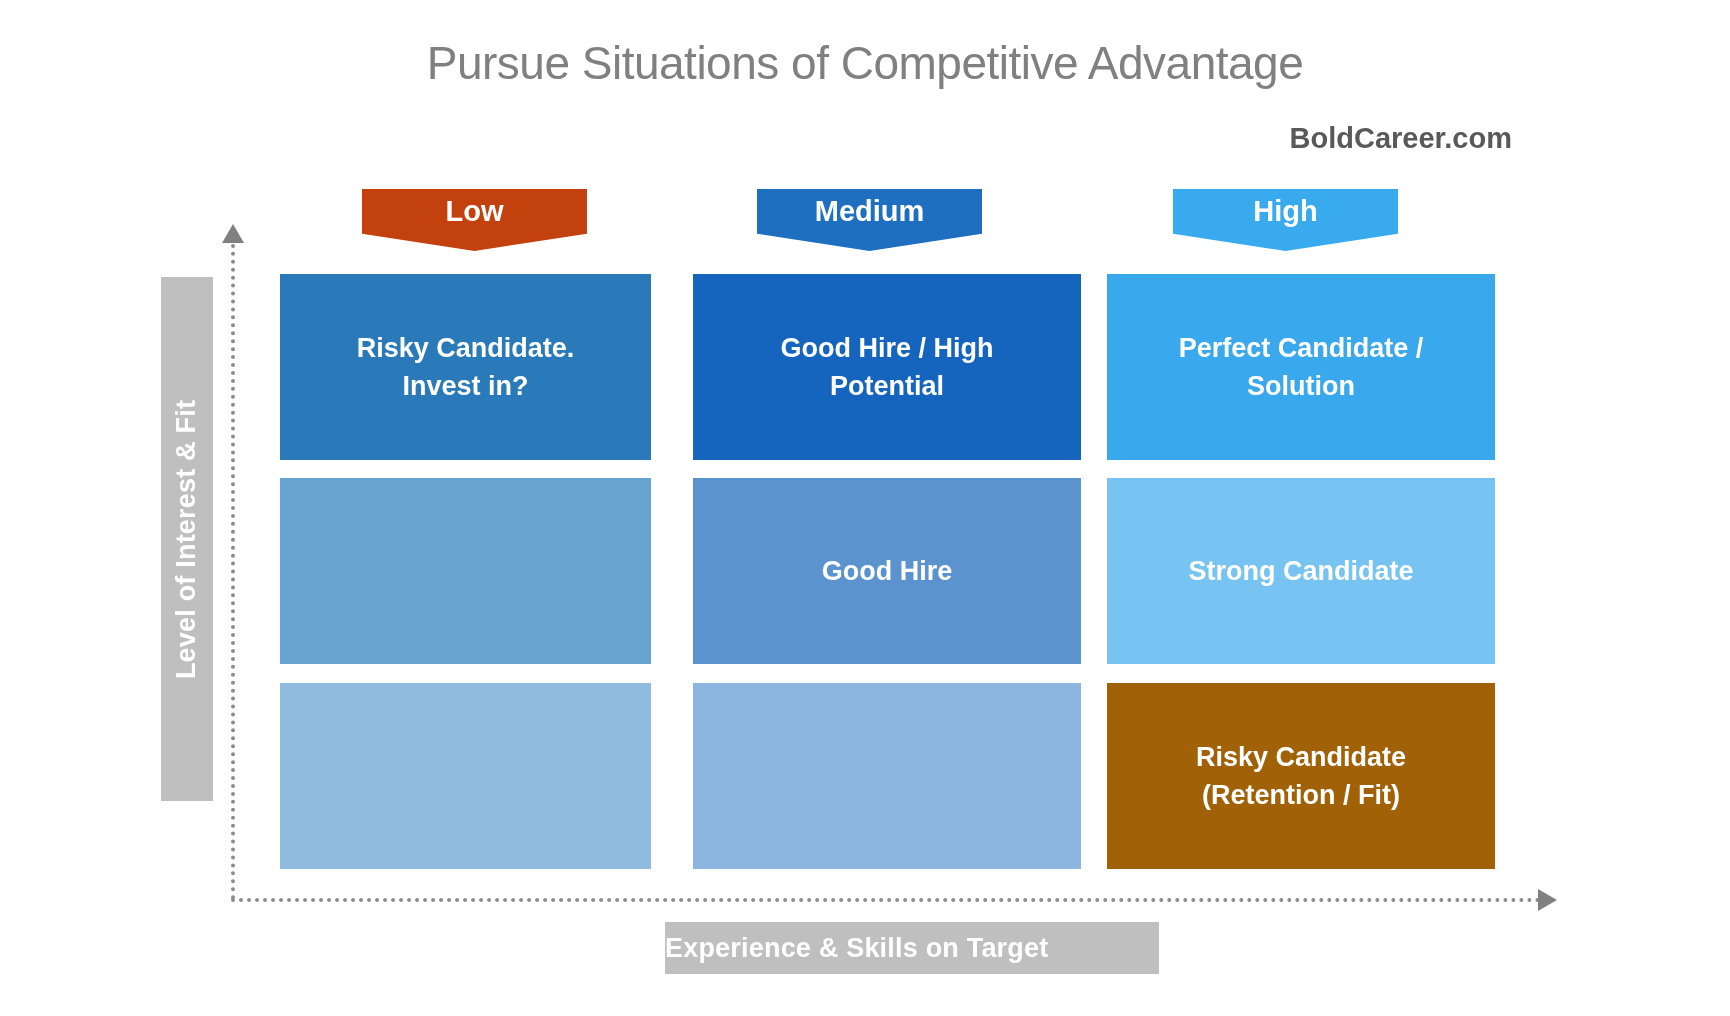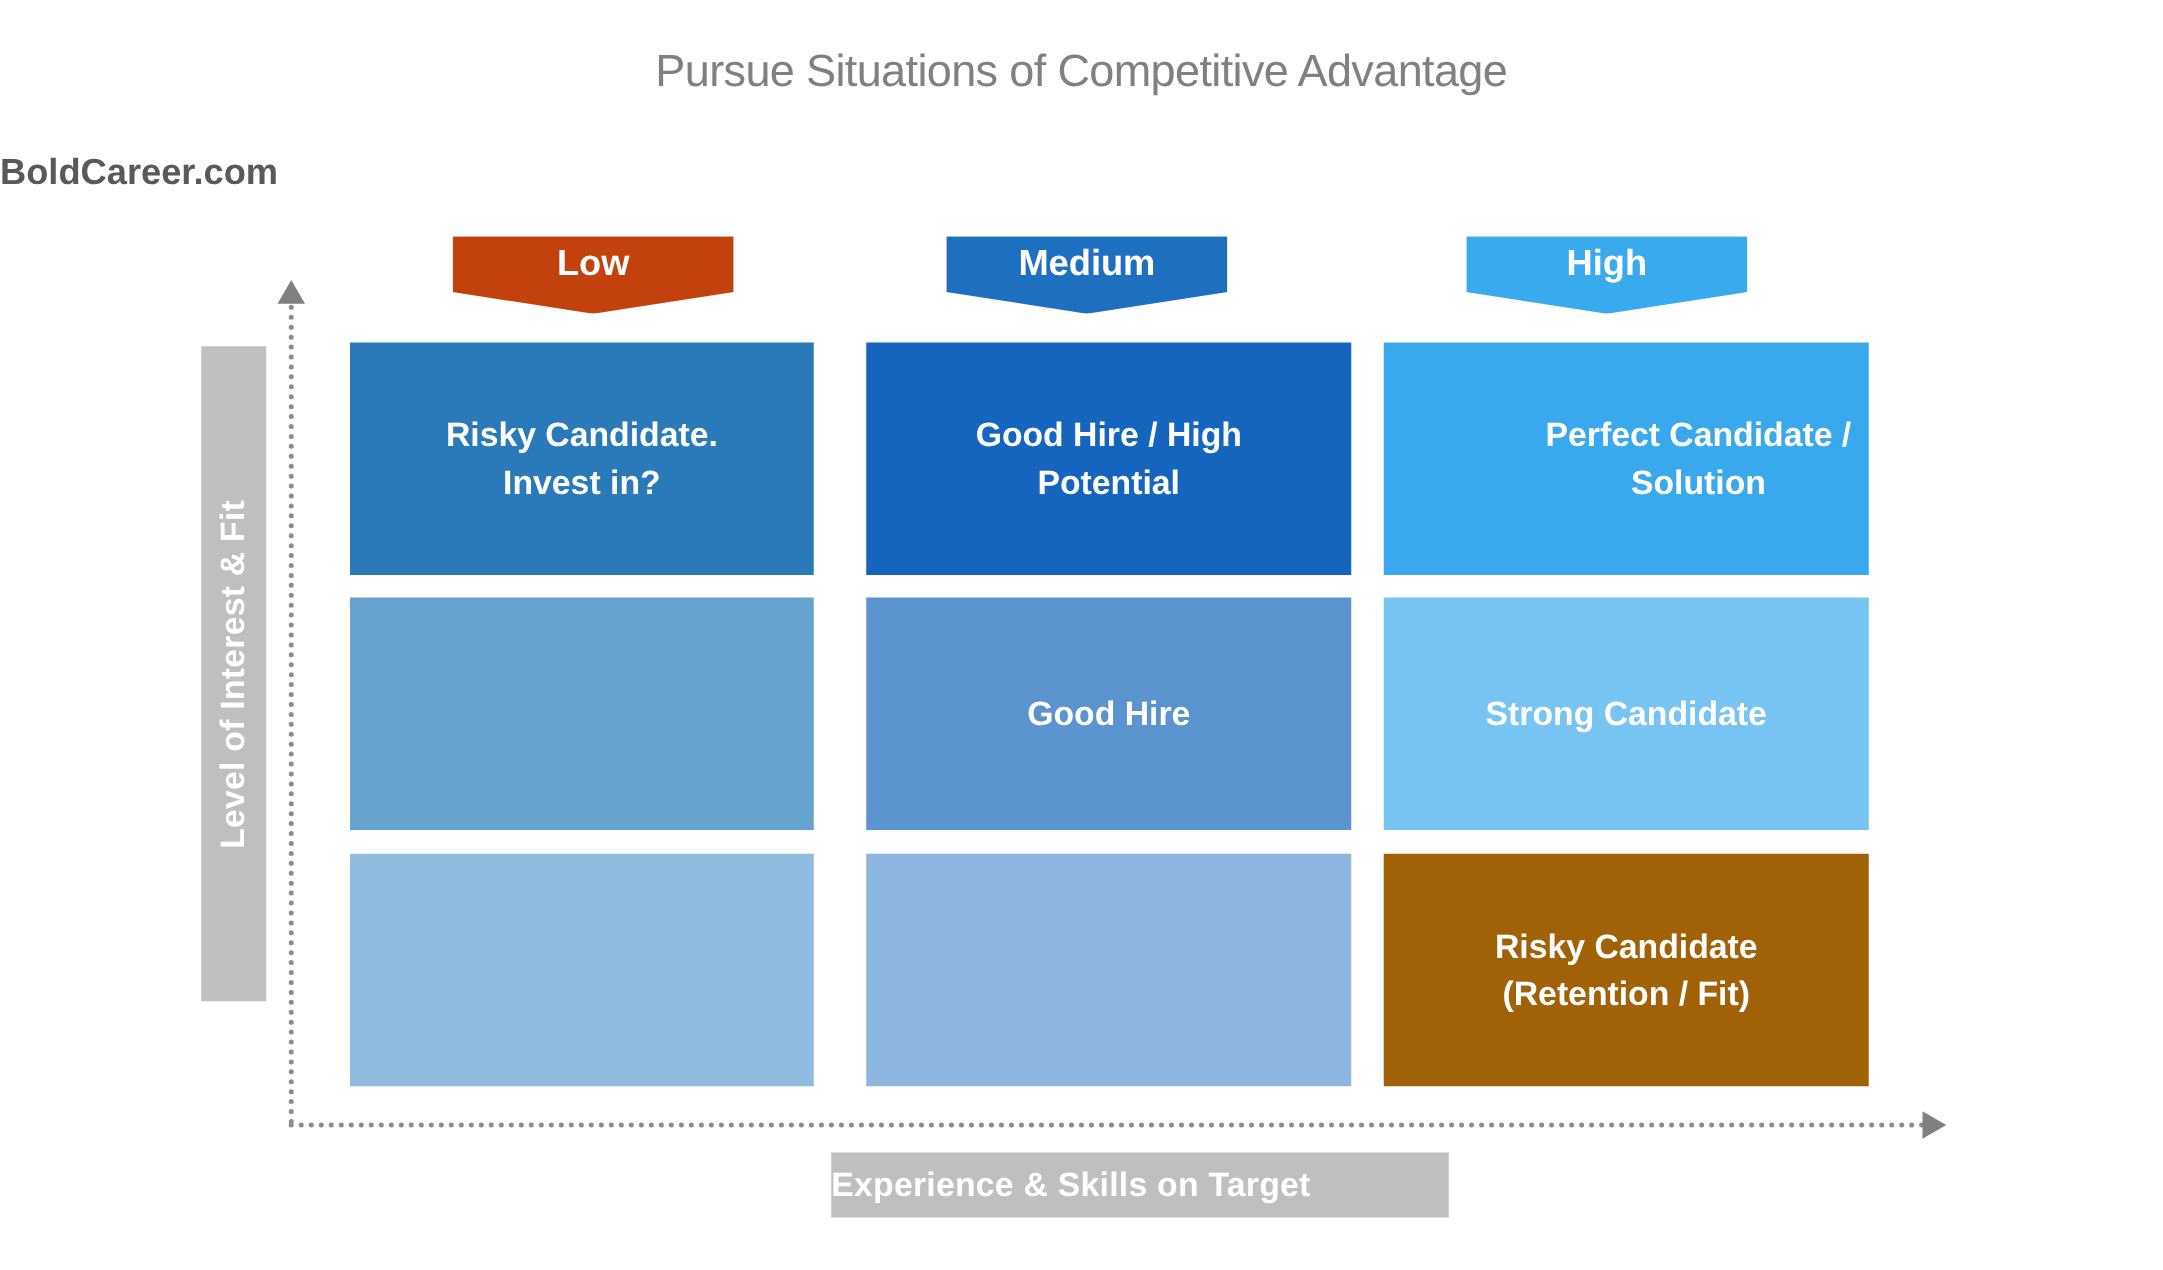--- a/index.html
+++ b/index.html
@@ -16,32 +16,32 @@
     -webkit-font-smoothing: antialiased;
   }
 
   
   #chart-title {
     position: absolute;
     left: 0;
     top: 36px;
     width: 1730px;
     text-align: center;
-    font-size: 36px;
+    font-size: 46px;
     font-weight: 400;
     color: #808080;
     letter-spacing: -0.5px;
     white-space: nowrap;
   }
   #chart-subtitle {
     position: absolute;
     left: 0;
     top: 122px;
     width: 1512px;
-    text-align: left;
+    text-align: right;
     font-size: 29px;
     font-weight: 700;
     color: #595959;
     text-shadow: 0 1px 2px rgba(255,255,255,0.9), 0 -1px 1px rgba(255,255,255,0.9);
     white-space: nowrap;
   }
 
   
   #axis-y-line {
     position: absolute;
@@ -196,21 +196,21 @@
 <div class="col-banner" id="col-banner-2" style="background: rgb(58, 170, 238);">
   <span class="banner-label">High</span>
 </div>
 
 <div class="matrix-cell row-0 col-0" style="background: rgb(42, 122, 185);">
   <span class="cell-label">Risky Candidate.<br>Invest in?</span>
 </div>
 <div class="matrix-cell row-0 col-1" style="background: rgb(21, 101, 191);">
   <span class="cell-label">Good Hire / High<br>Potential</span>
 </div>
-<div class="matrix-cell row-0 col-2" style="background: rgb(58, 168, 236); justify-content: flex-end;">
+<div class="matrix-cell row-0 col-2" style="background: rgb(58, 168, 236);">
   <span class="cell-label">Perfect Candidate /<br>Solution</span>
 </div>
 <div class="matrix-cell row-1 col-0" style="background: rgb(103, 163, 207);">
   <span class="cell-label"></span>
 </div>
 <div class="matrix-cell row-1 col-1" style="background: rgb(91, 147, 206);">
   <span class="cell-label">Good Hire</span>
 </div>
 <div class="matrix-cell row-1 col-2" style="background: rgb(119, 196, 242);">
   <span class="cell-label">Strong Candidate</span>

